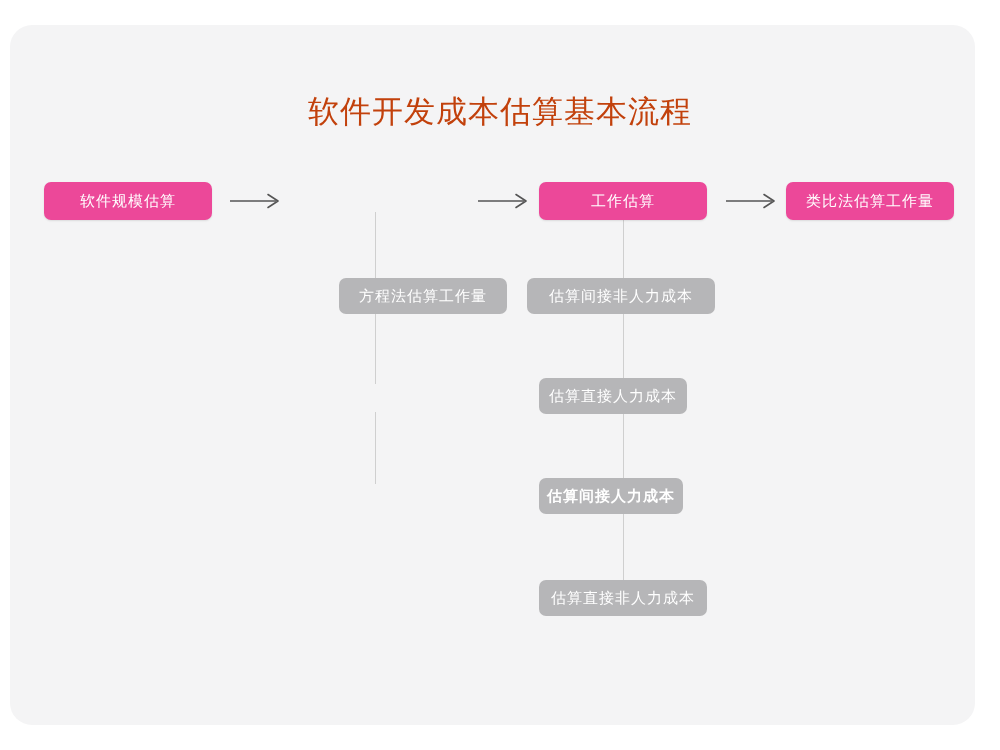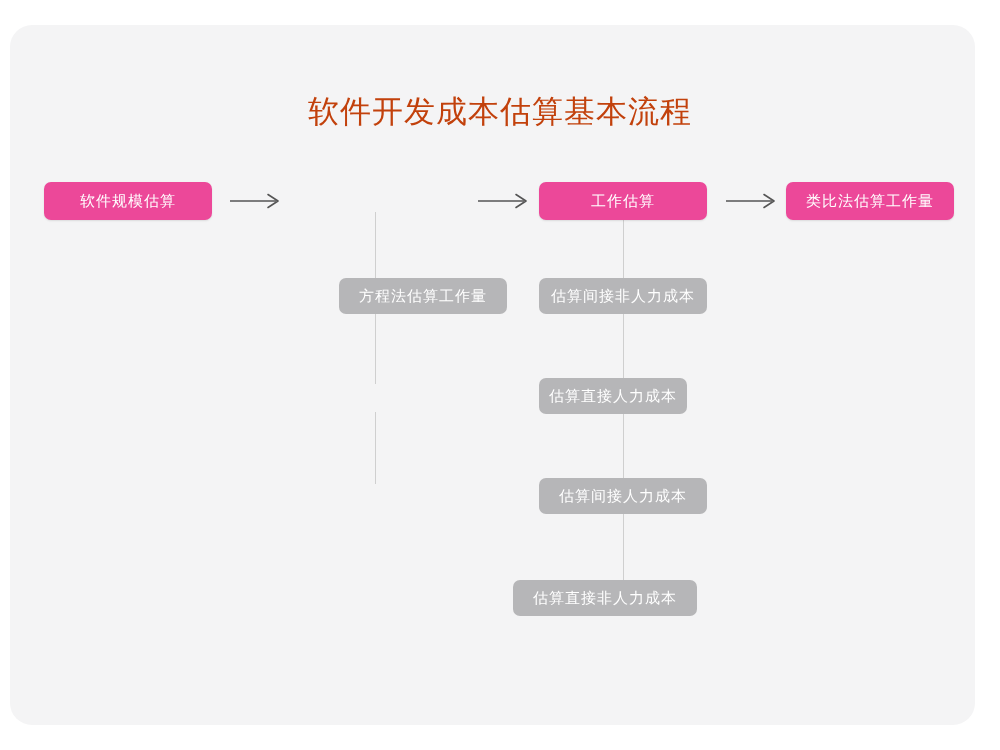--- a/index.html
+++ b/index.html
@@ -121,20 +121,20 @@
     </svg>
   </div>
 
   <div class="node primary" style="left:44px; top:182px; width:168px;">软件规模估算</div>
 
 
   <div class="node sub" style="left:291px; top:278px; width:168px;margin-left:48px;">方程法估算工作量</div>
 
   <div class="node primary" style="left:539px; top:182px; width:168px;">工作估算</div>
 
-  <div class="node sub" style="left:539px; top:278px; width:168px;">估算间接非人力成本</div>
+  <div class="node sub" style="left:527px; top:278px; width:188px;">估算间接非人力成本</div>
   <div class="node sub" style="left:539px; top:378px; width:148px;">估算直接人力成本</div>
-  <div class="node sub" style="left:539px; top:478px; width:168px;">估算间接人力成本</div>
-  <div class="node sub" style="left:513px; top:580px; width:184px;">估算直接非人力成本</div>
+  <div class="node sub" style="left:539px; top:478px; width:144px;font-weight:bold;">估算间接人力成本</div>
+  <div class="node sub" style="left:539px; top:580px; width:168px;">估算直接非人力成本</div>
 
   <div class="node primary" style="left:786px; top:182px; width:168px;">类比法估算工作量</div>
 
 </div>
 
 </body></html>

